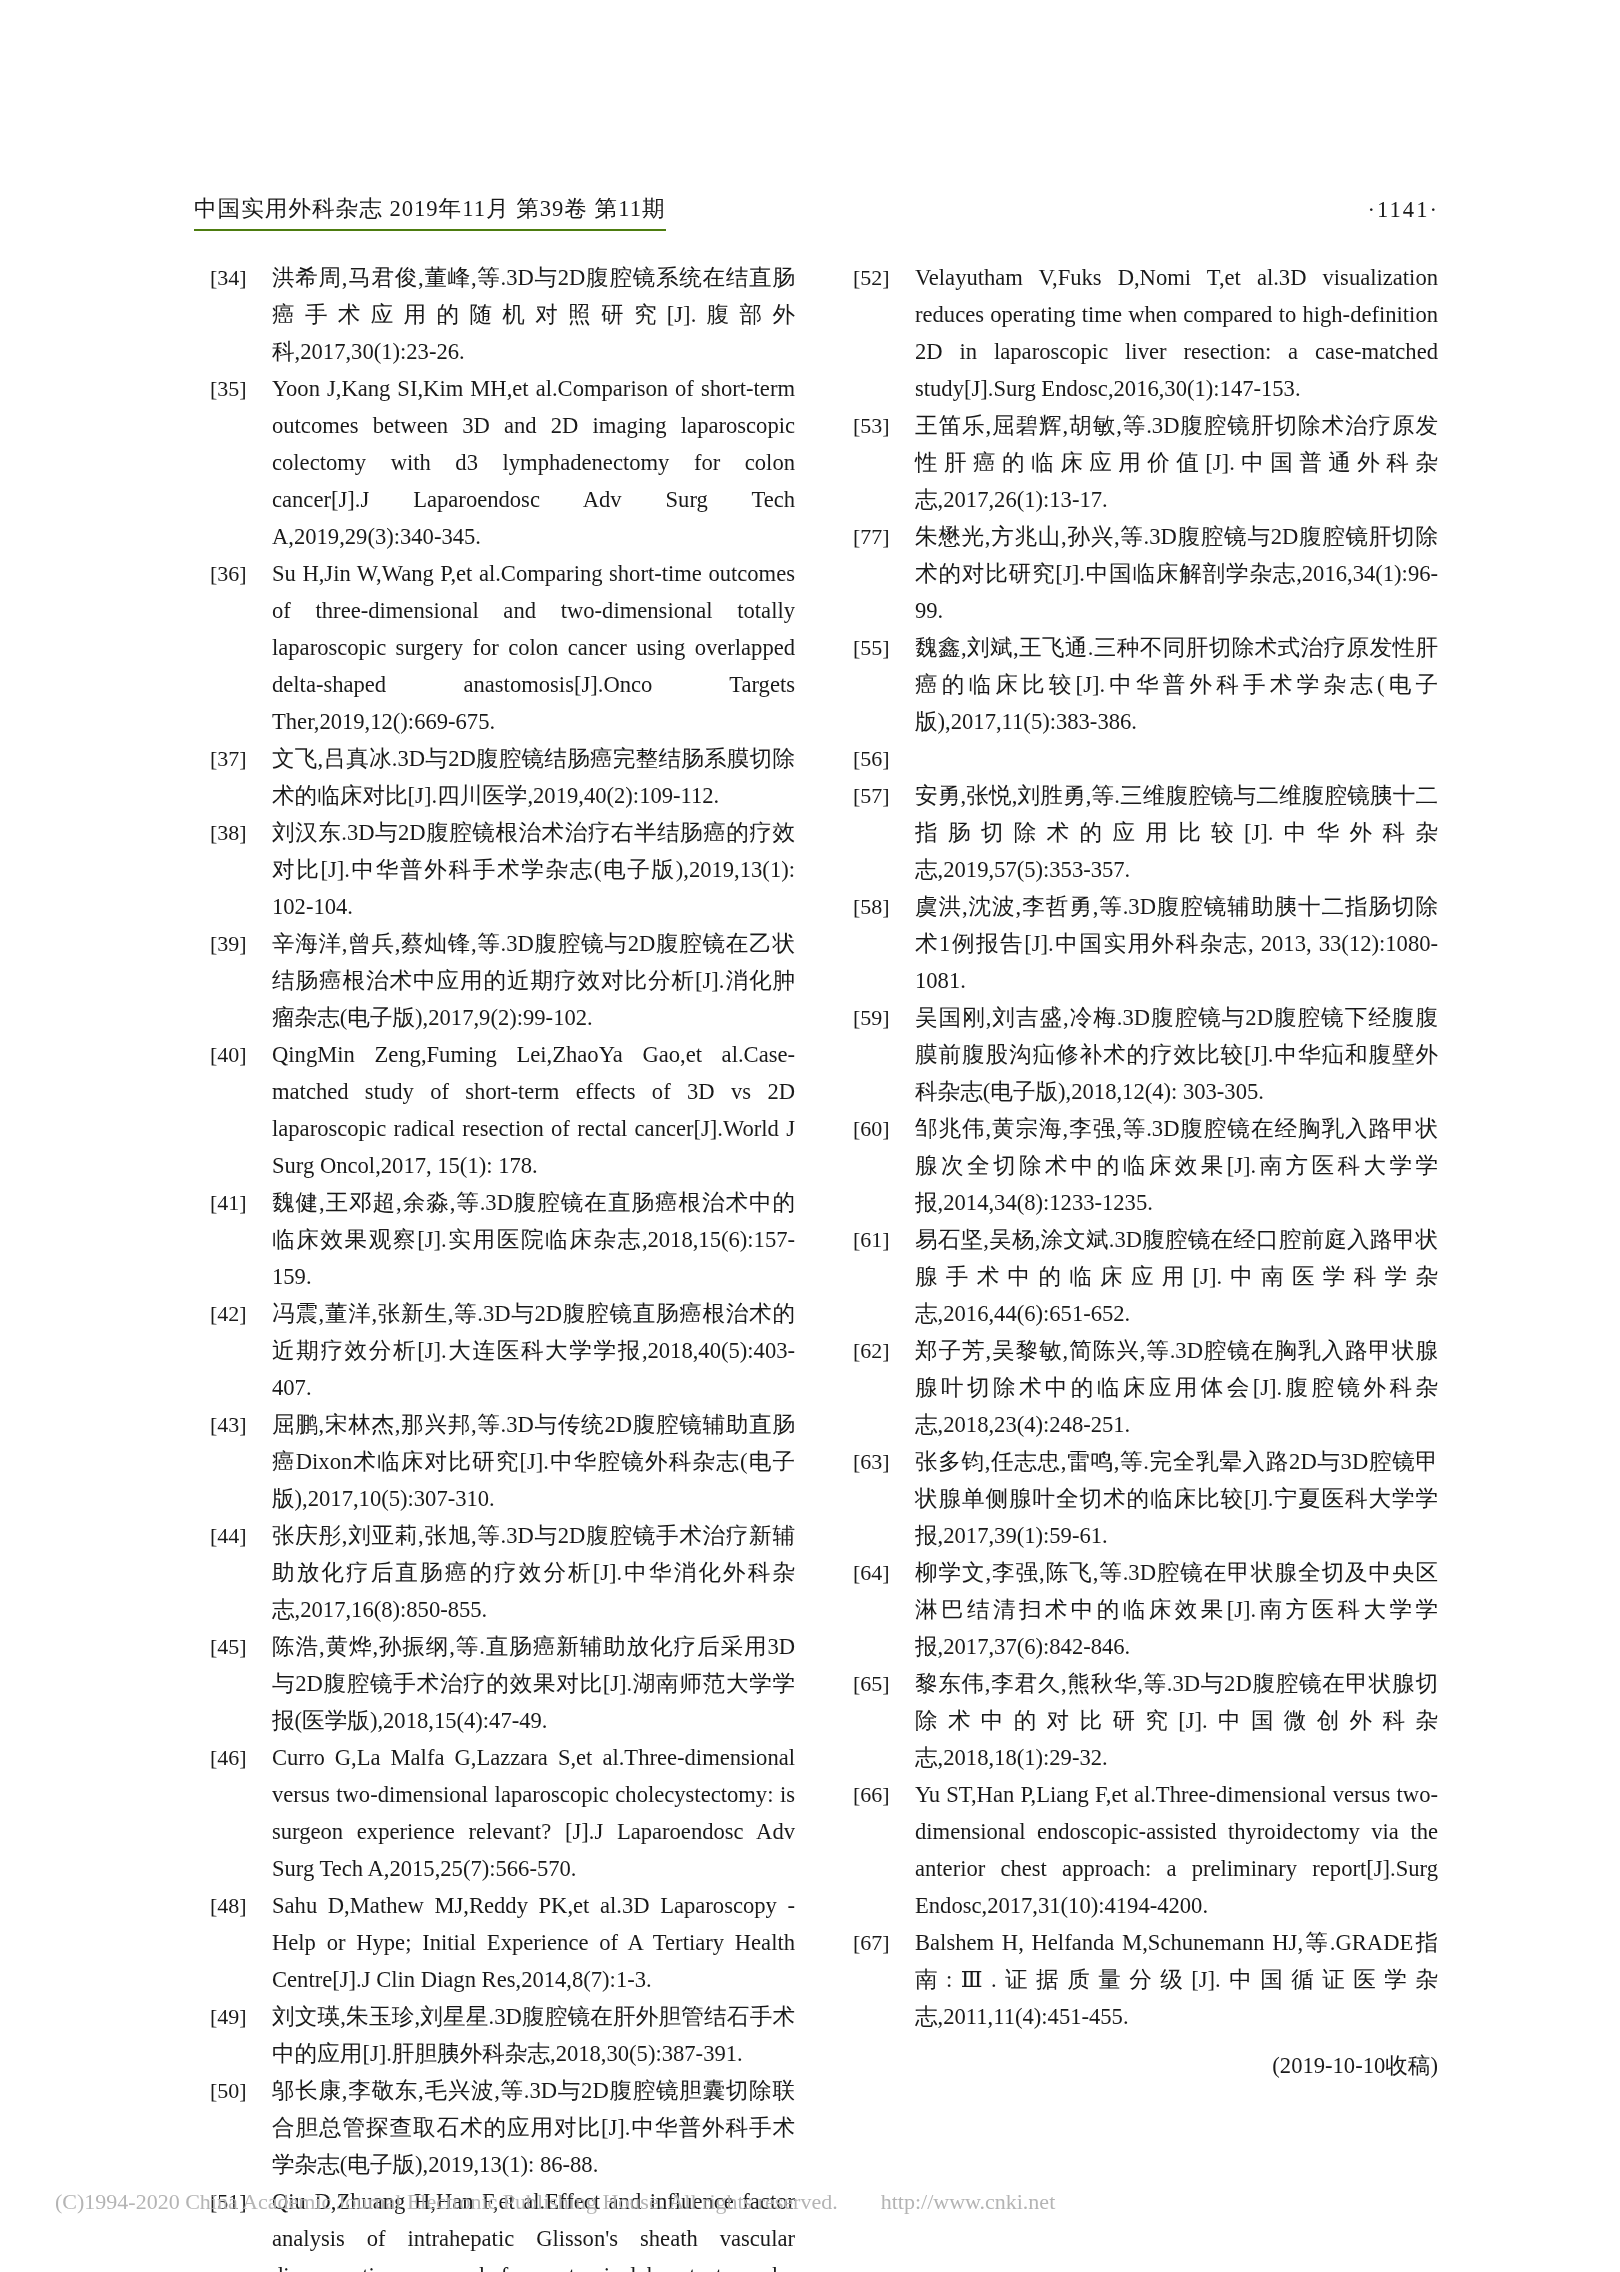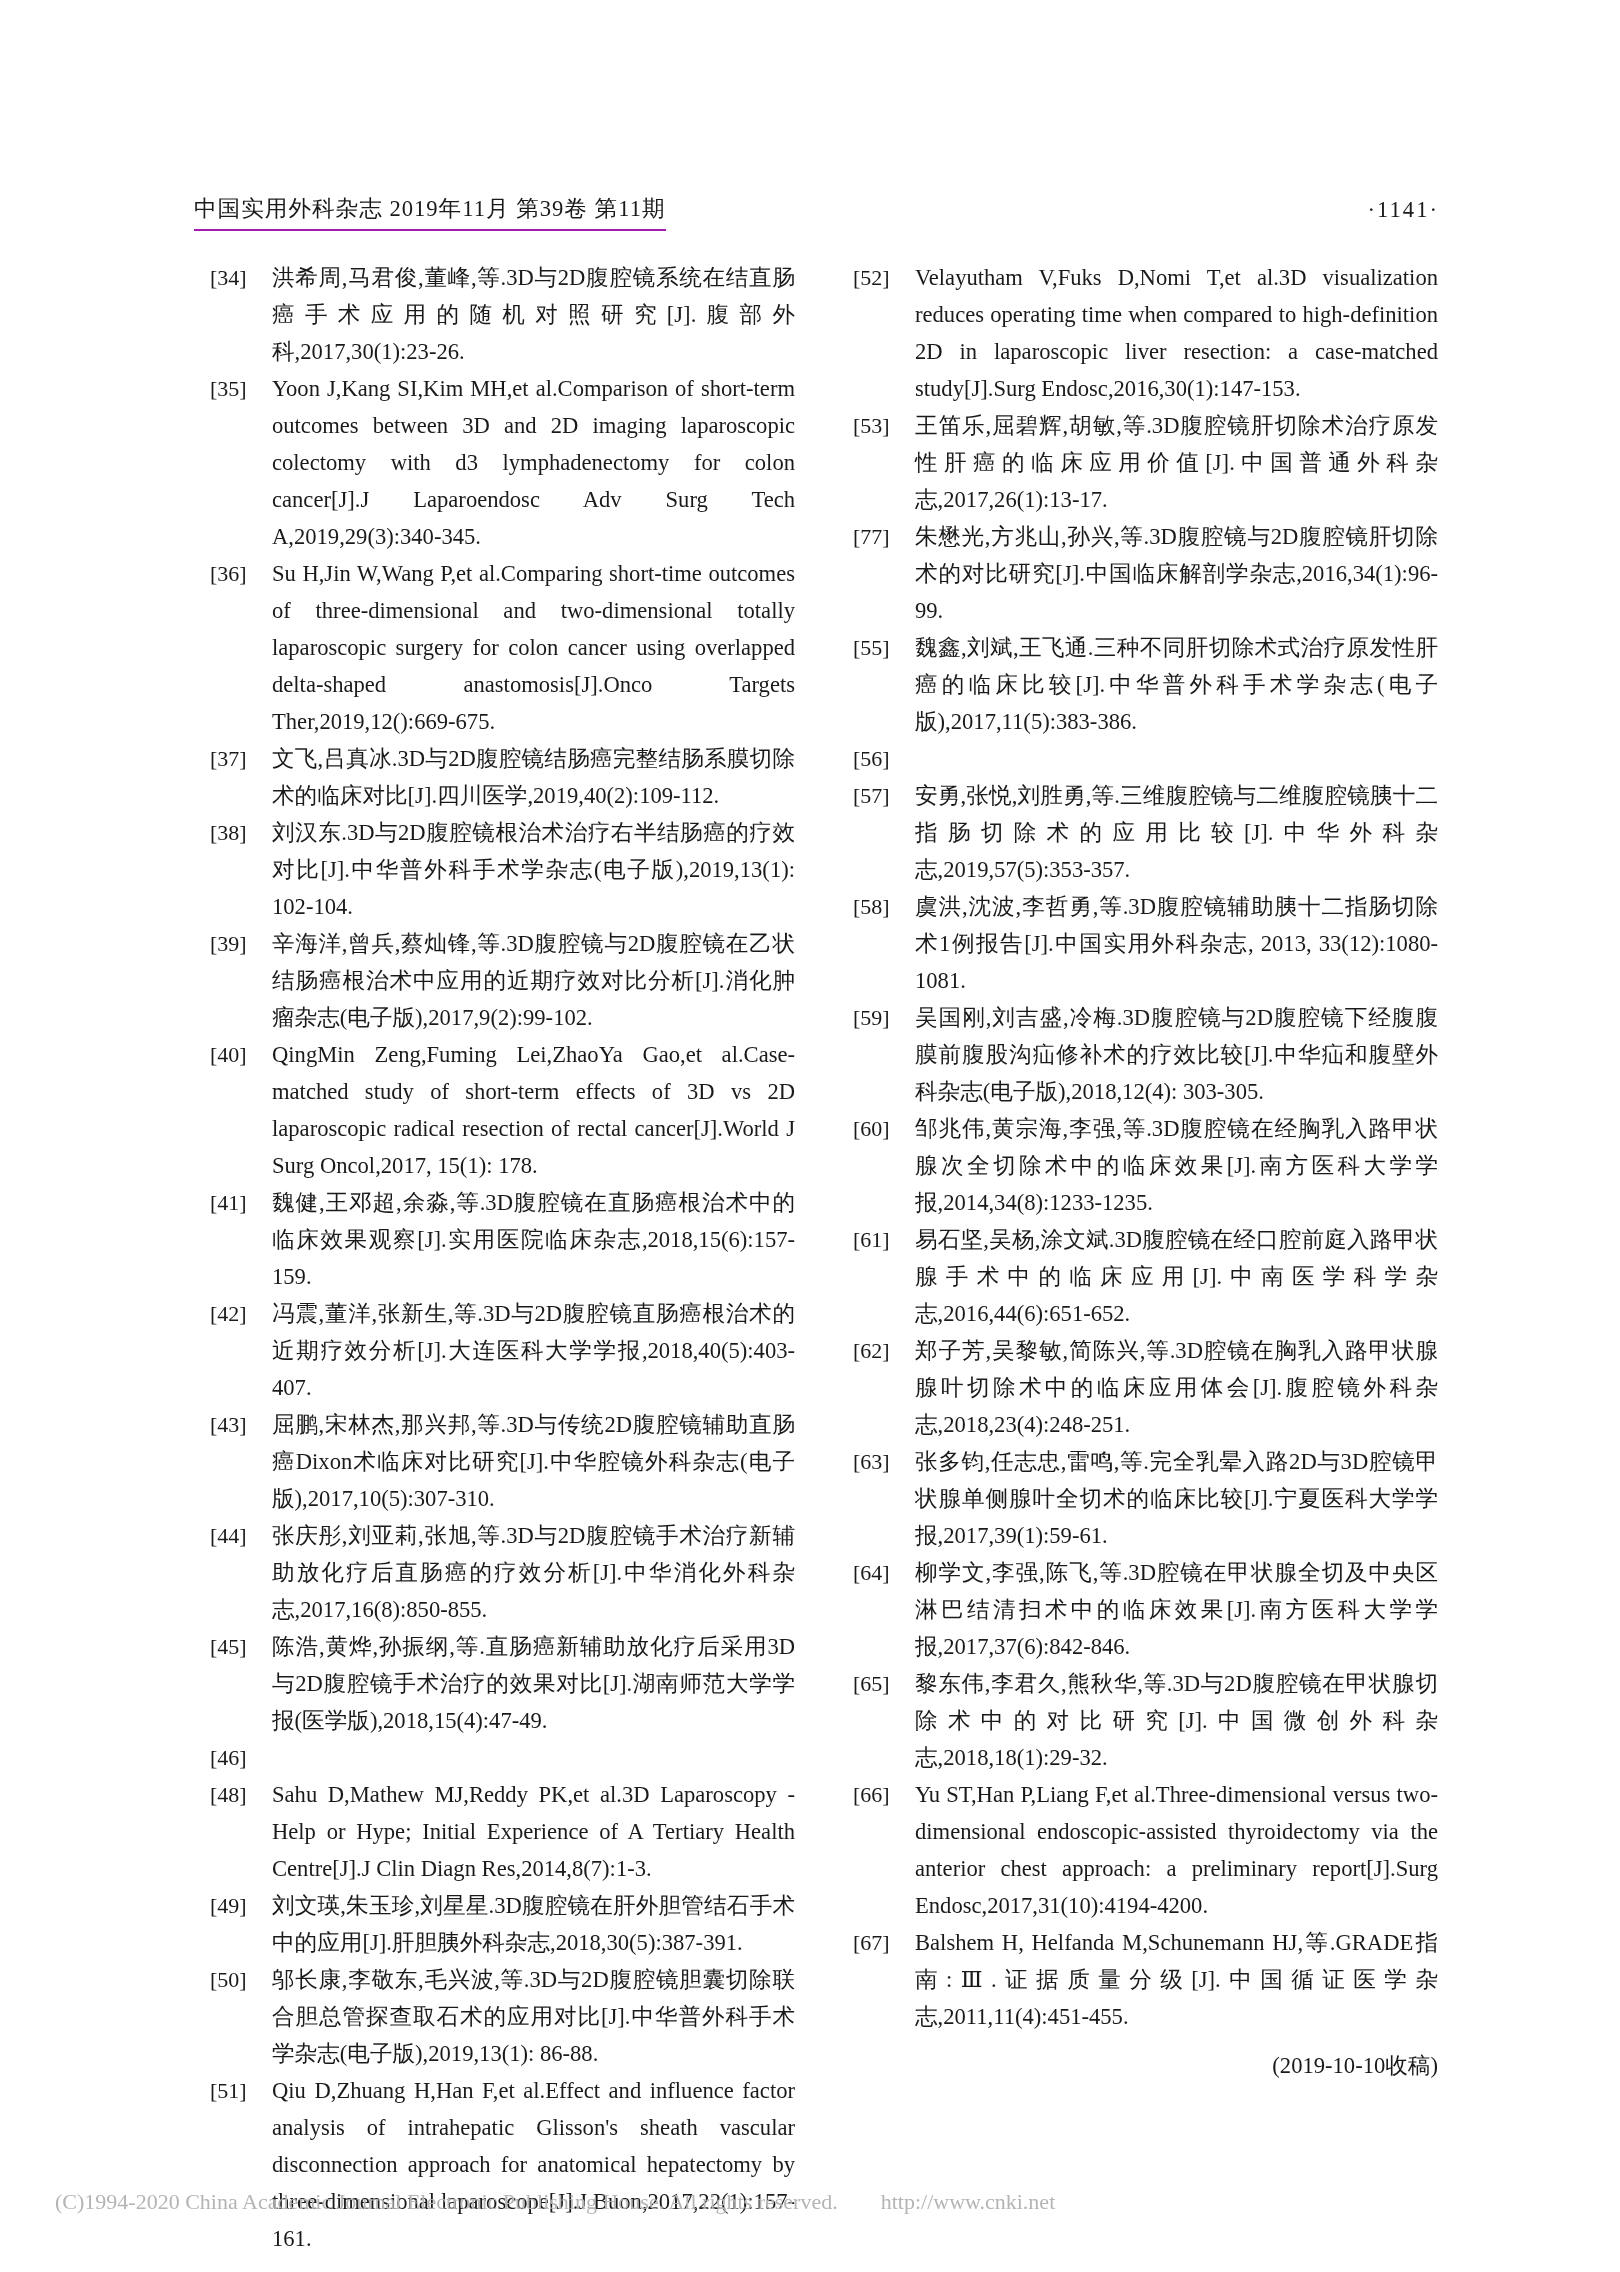--- a/index.html
+++ b/index.html
@@ -8,21 +8,21 @@
   .page {
     position:relative; width:1620px; height:2273px; background:#ffffff;
     font-family:"Liberation Serif","DejaVu Serif",serif; color:#1a1a1a; overflow:hidden;
   }
   .header {
     position:absolute; left:194px; top:195px; width:1245px;
     display:flex; justify-content:space-between; align-items:flex-start;
     font-size:22.6px; line-height:1.25;
   }
   .journal-info {
-    border-bottom:2px solid #a21caf; padding-bottom:5.9px; letter-spacing:1px;
+    border-bottom:2px solid #4d7c0f; padding-bottom:5.9px; letter-spacing:1px;
   }
   .page-num { letter-spacing:2px; padding-top:1px; }
   .columns {
     position:absolute; left:194px; top:259px; width:1245px;
     display:flex; gap:42px;
   }
   .col { flex:0 0 601px; width:601px; }
   .ref { display:flex; align-items:flex-start; }
   .ref-label { flex:0 0 62px; font-size:22px; line-height:37px;margin-left:16px; }
   .ref-text  { flex:1; font-size:22.6px; line-height:37px; text-align:justify; }
@@ -102,20 +102,21 @@
           <div class="ref-text">张庆彤,刘亚莉,张旭,等.3D与2D腹腔镜手术治疗新辅助放化疗后直肠癌的疗效分析[J].中华消化外科杂志,2017,16(8):850-855.</div>
         </div>
 
         <div class="ref">
           <div class="ref-label">[45]</div>
           <div class="ref-text">陈浩,黄烨,孙振纲,等.直肠癌新辅助放化疗后采用3D与2D腹腔镜手术治疗的效果对比[J].湖南师范大学学报(医学版),2018,15(4):47-49.</div>
         </div>
 
         <div class="ref">
           <div class="ref-label">[46]</div>
+          <div class="ref-text">Curro G,La Malfa G,Lazzara S,et al.Three-dimensional versus two-dimensional laparoscopic cholecystectomy: is surgeon experience relevant? [J].J Laparoendosc Adv Surg Tech A,2015,25(7):566-570.</div>
         </div>
 
 
         <div class="ref">
           <div class="ref-label">[48]</div>
           <div class="ref-text">Sahu D,Mathew MJ,Reddy PK,et al.3D Laparoscopy - Help or Hype; Initial Experience of A Tertiary Health Centre[J].J Clin Diagn Res,2014,8(7):1-3.</div>
         </div>
 
         <div class="ref">
           <div class="ref-label">[49]</div>

